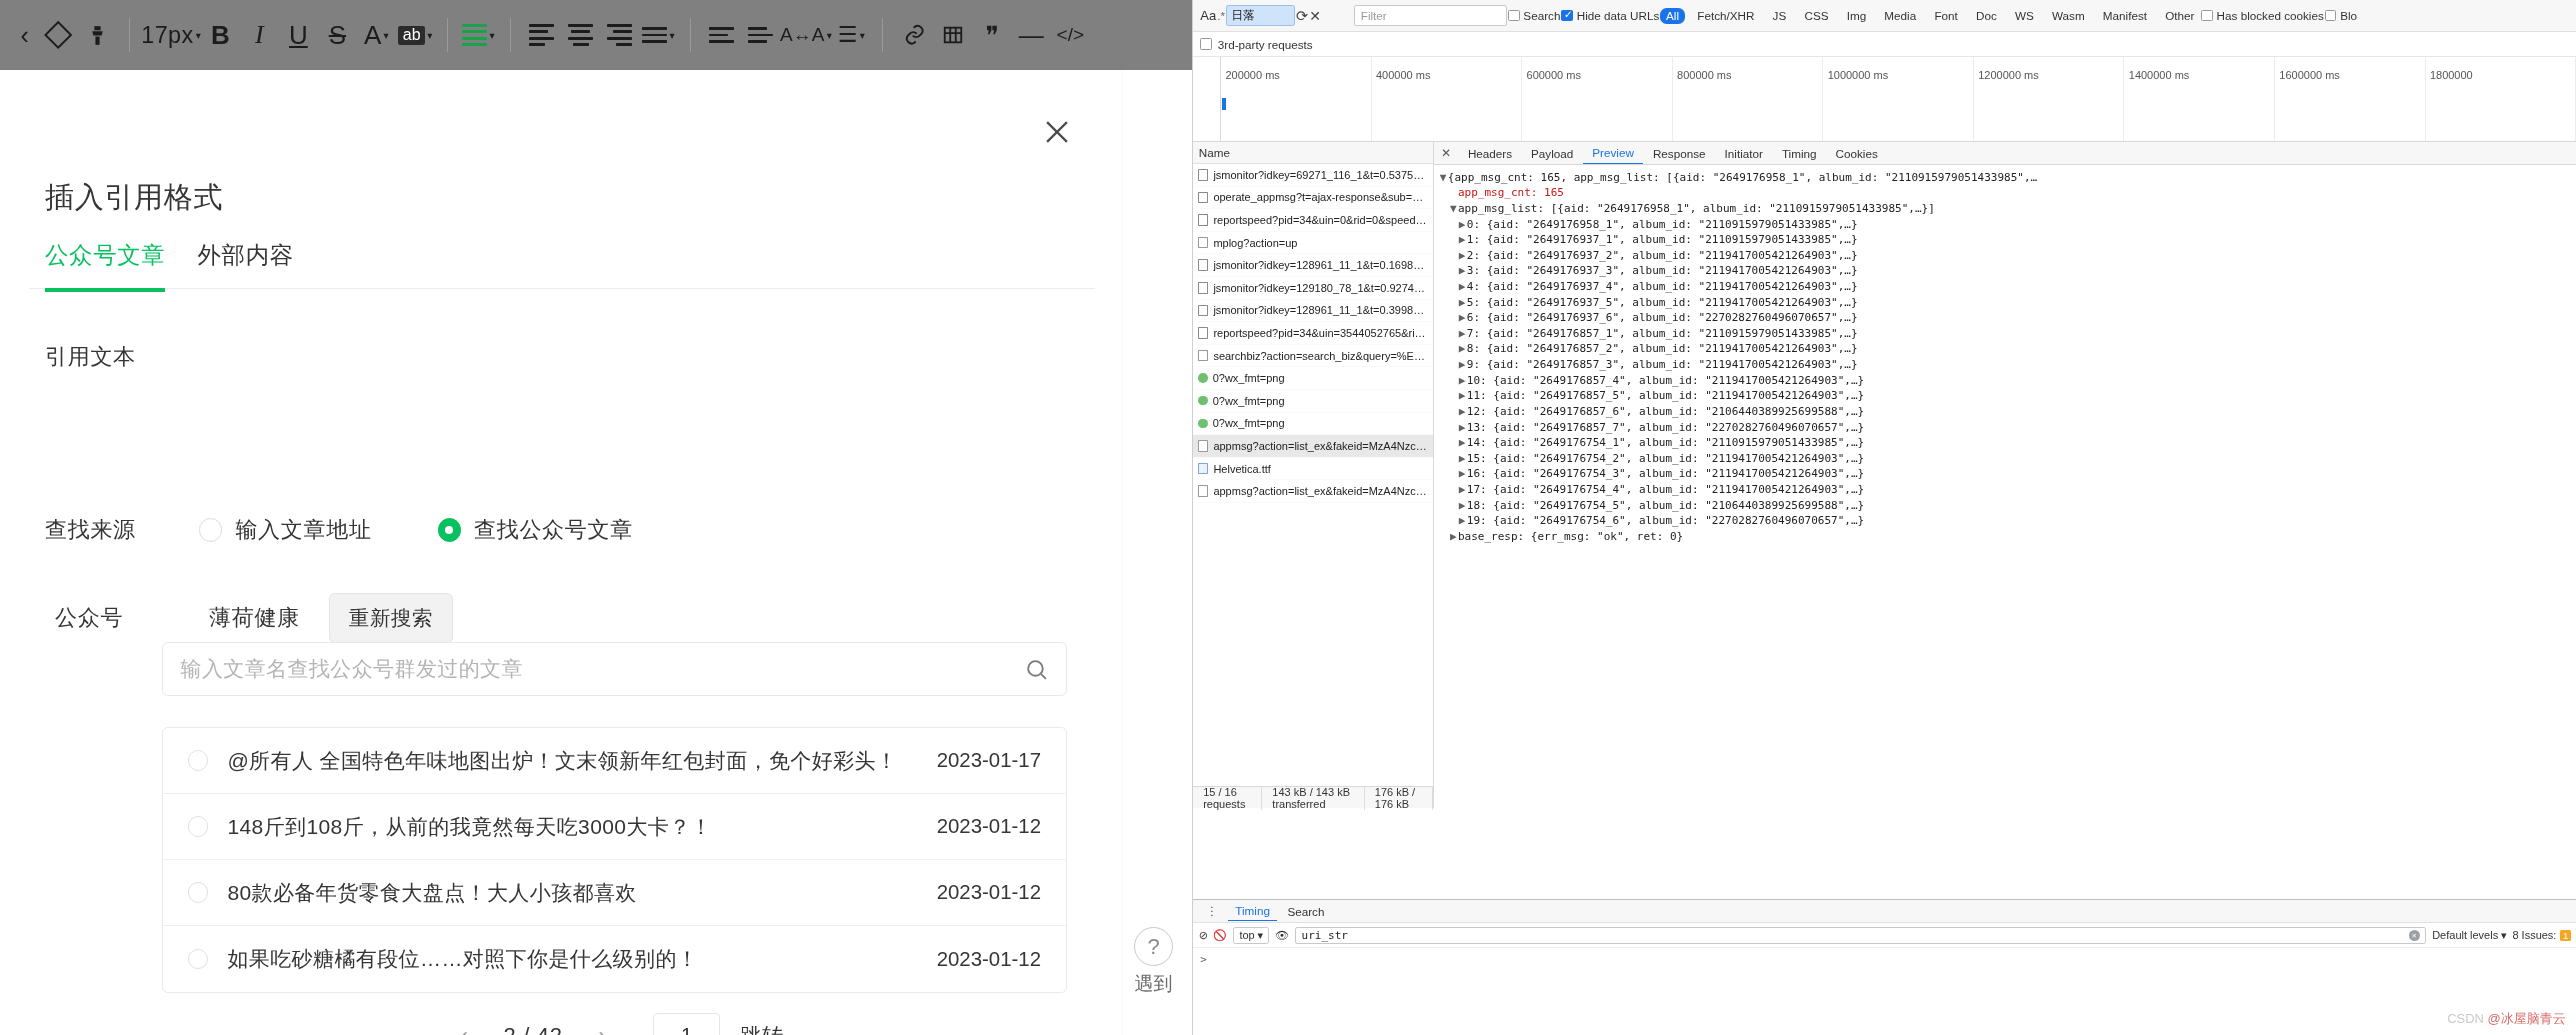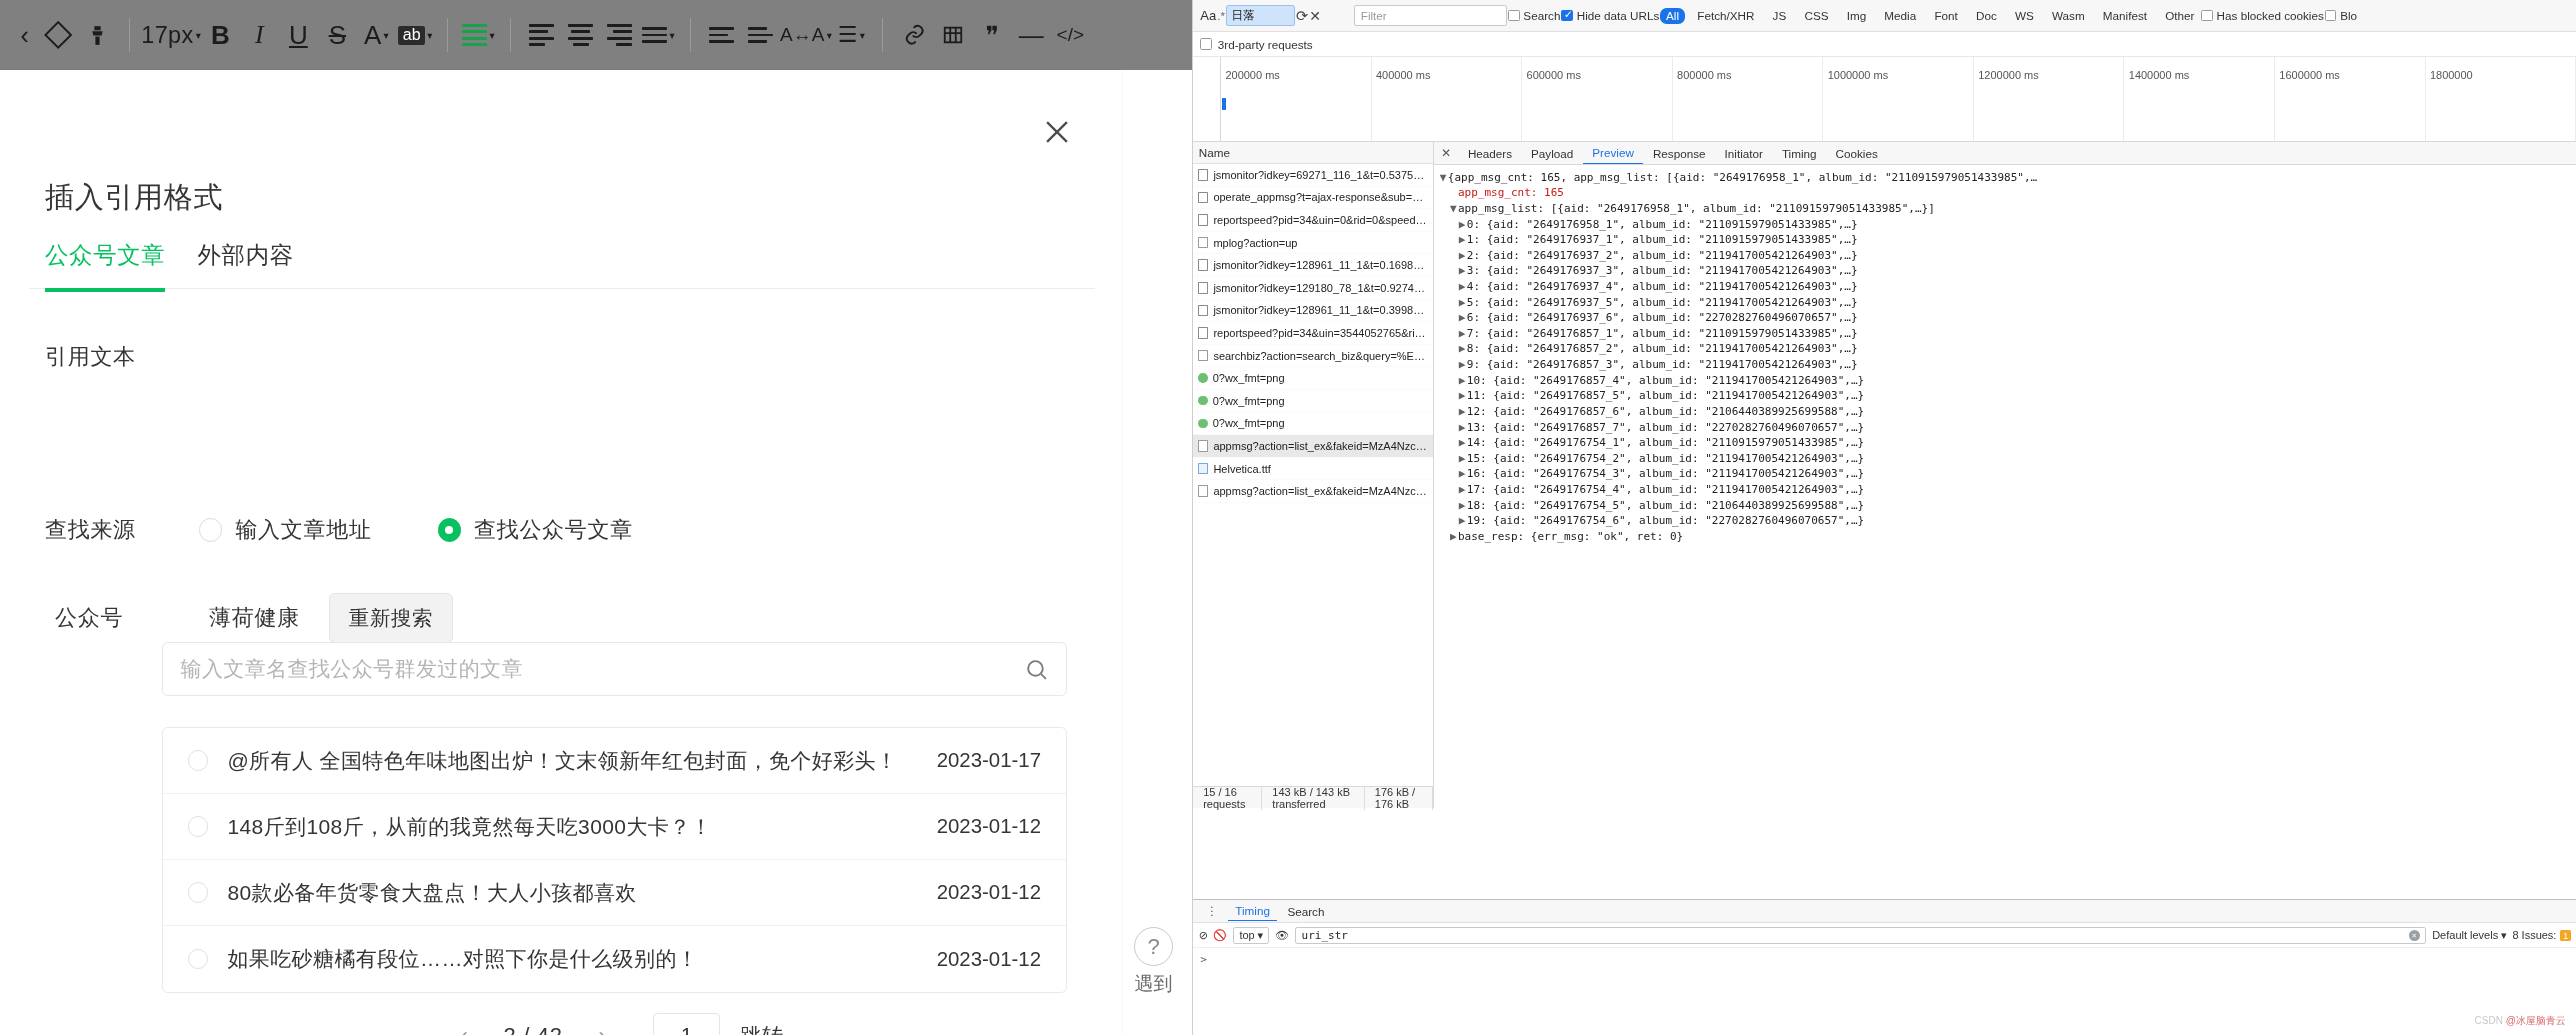--- a/index.html
+++ b/index.html
@@ -367,21 +367,21 @@
   .dt-issues { font-size: 11px; color: #333; display: flex; align-items: center; gap: 3.7px; }
   .dt-issue-badge {
     background: #f5a623; color: #fff; border-radius: 1.5px; padding: 0 2.9px; font-size: 9.5px;
   }
   .dt-console-prompt {
     padding: 4.4px 7.3px; font-family: "DejaVu Sans Mono", monospace; font-size: 11px; color: #5f6368;
   }
 
   .watermark {
     position: absolute; right: 10.2px; bottom: 7.3px;
-    font-family: "Liberation Sans", sans-serif; font-size: 10px; color: #c9c9c9;
+    font-family: "Liberation Sans", sans-serif; font-size: 13px; color: #c9c9c9;
   }
   .wm-red { color: #d86b6b; }
 </style>
 </head>
 <body>
 
 <div class="screen">
 
   <div class="left-pane">
 

